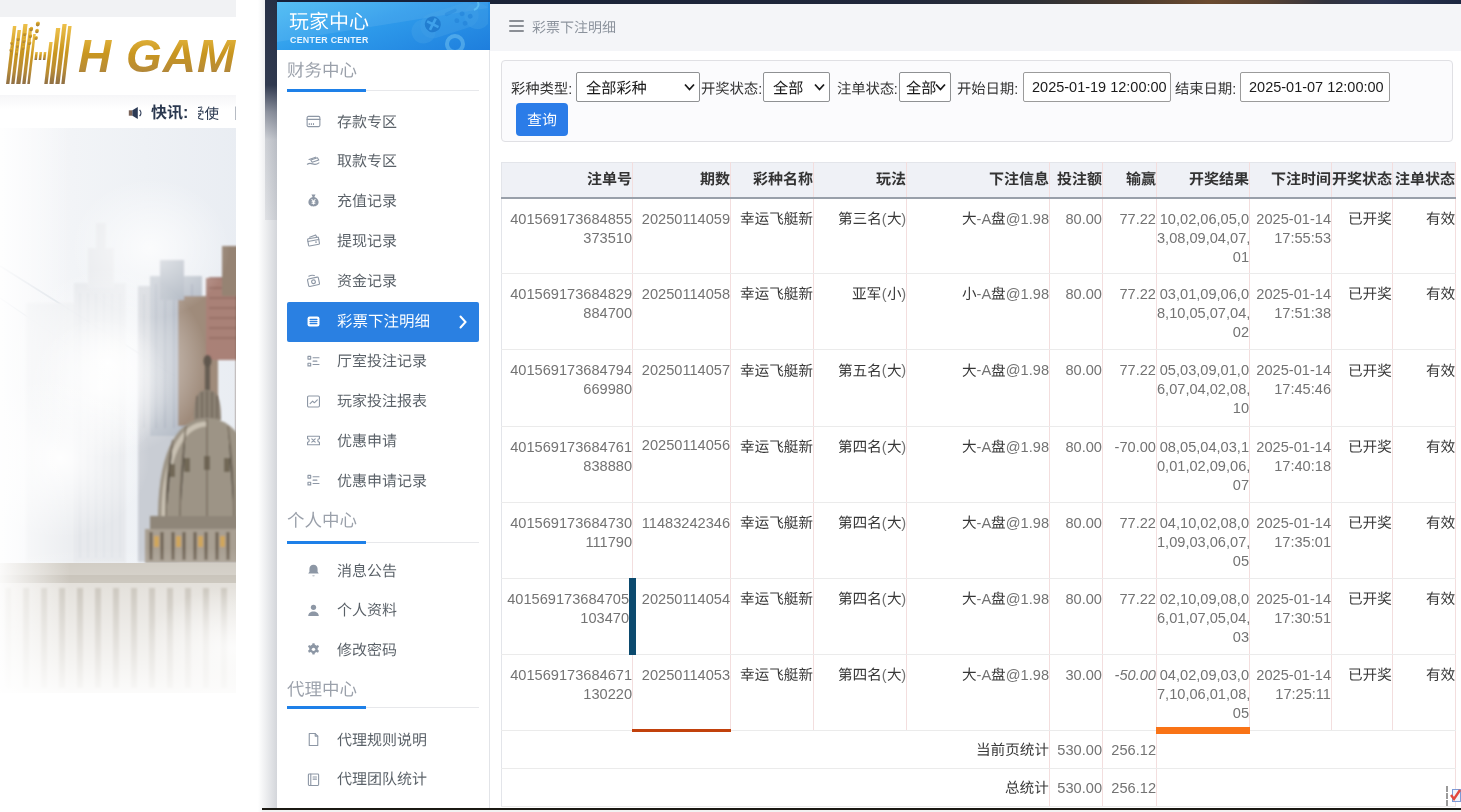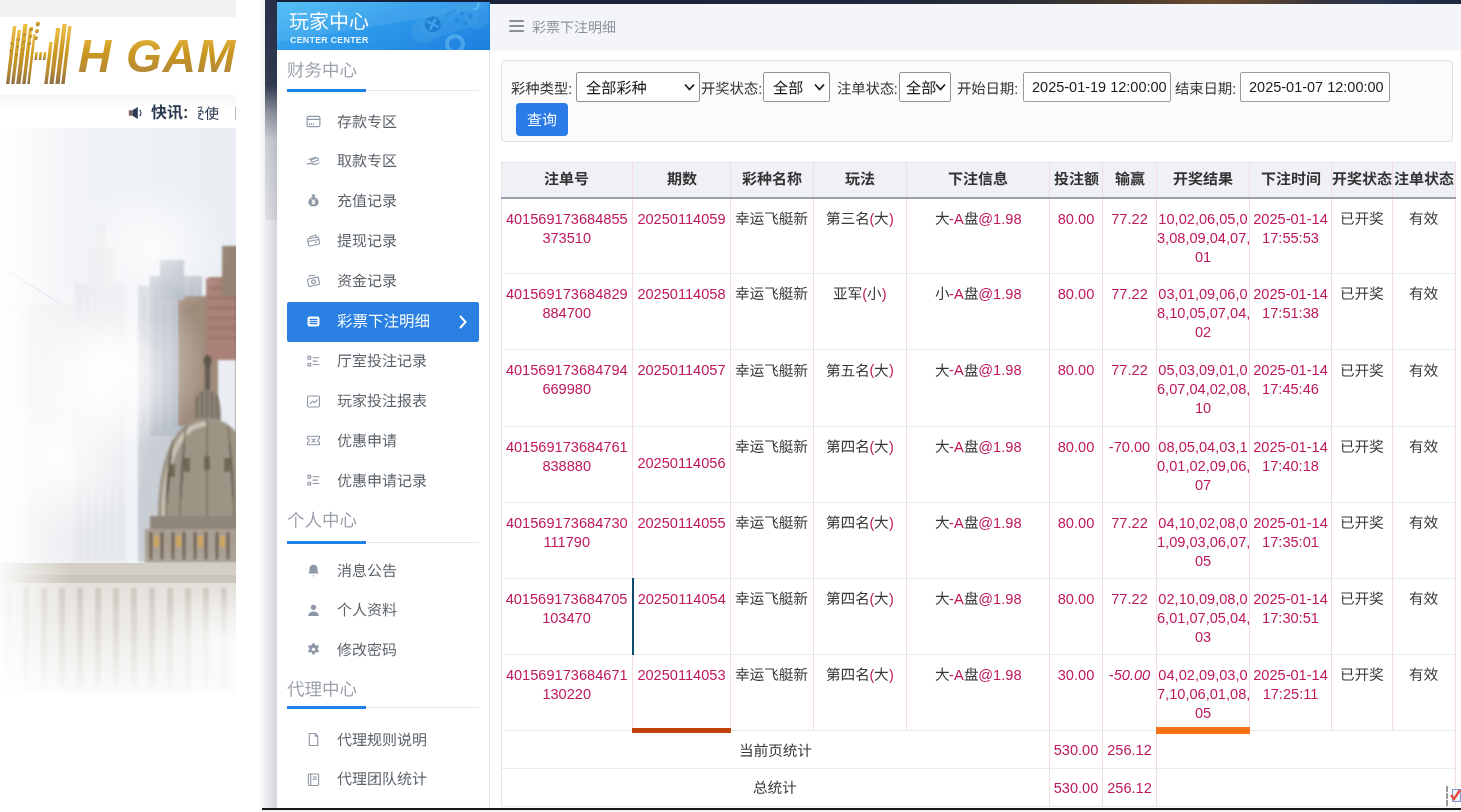--- a/index.html
+++ b/index.html
@@ -609,21 +609,21 @@
           <use href="#r671f" x="3000"></use>
         </svg><span style="font-size:14.3px;color:#333333">:</span></div>
       <div class="abs" style="left:738.5px;top:11.5px;width:150px;height:29.5px;background:#fff;border:1px solid #9b9b9b;border-radius:2px">
         <span style="position:absolute;left:8px;top:6px;font-size:14.5px;color:#1a1a1a;white-space:nowrap">2025-01-07 12:00:00</span>
       </div>
       <div class="abs" style="left:14.5px;top:42.5px;width:51.5px;height:33px;background:#2b7ce8;border-radius:4px;text-align:center;line-height:33px"><svg style="width:30.0px;height:15px;vertical-align:-1.80px" viewBox="0 -880 2000 1000" fill="#ffffff">
           <use href="#r67e5" x="0"></use>
           <use href="#r8be2" x="1000"></use>
         </svg></div>
     </div>
-    <table style="position:absolute;left:10.5px;top:157.5px;width:955px;table-layout:fixed;border-collapse:collapse;font-size:14.6px;color:#be185d;text-align:center">
+    <table style="position:absolute;left:10.5px;top:157.5px;width:955px;table-layout:fixed;border-collapse:collapse;font-size:14.6px;color:#737373;text-align:right">
       <colgroup>
         <col style="width:131.5px">
         <col style="width:98px">
         <col style="width:82.5px">
         <col style="width:93.5px">
         <col style="width:143px">
         <col style="width:53px">
         <col style="width:54px">
         <col style="width:93px">
         <col style="width:82px">
@@ -793,21 +793,21 @@
               <use href="#r5f00" x="1000"></use>
               <use href="#r5956" x="2000"></use>
             </svg></td>
           <td style="border-left:1px solid #f3dede;border-right:1px solid #f3dede;border-bottom:1px solid #ebebeb;vertical-align:top;padding-top:11px;line-height:19px;"><svg style="width:29.2px;height:14.6px;vertical-align:-1.75px" viewBox="0 -880 2000 1000" fill="#383838">
               <use href="#r6709" x="0"></use>
               <use href="#r6548" x="1000"></use>
             </svg></td>
         </tr>
         <tr style="height:76.2px">
           <td style="border-left:1px solid #f3dede;border-right:1px solid #f3dede;border-bottom:1px solid #ebebeb;vertical-align:top;padding-top:11px;line-height:19px;border-left-color:#e3e5ea">401569173684761<br>838880</td>
-          <td style="border-left:1px solid #f3dede;border-right:1px solid #f3dede;border-bottom:1px solid #ebebeb;vertical-align:top;padding-top:27px;line-height:19px;">20250114056</td>
+          <td style="border-left:1px solid #f3dede;border-right:1px solid #f3dede;border-bottom:1px solid #ebebeb;vertical-align:top;padding-top:9px;line-height:19px;">20250114056</td>
           <td style="border-left:1px solid #f3dede;border-right:1px solid #f3dede;border-bottom:1px solid #ebebeb;vertical-align:top;padding-top:11px;line-height:19px;"><svg style="width:73.0px;height:14.6px;vertical-align:-1.75px" viewBox="0 -880 5000 1000" fill="#383838">
               <use href="#r5e78" x="0"></use>
               <use href="#r8fd0" x="1000"></use>
               <use href="#r98de" x="2000"></use>
               <use href="#r8247" x="3000"></use>
               <use href="#r65b0" x="4000"></use>
             </svg></td>
           <td style="border-left:1px solid #f3dede;border-right:1px solid #f3dede;border-bottom:1px solid #ebebeb;vertical-align:top;padding-top:11px;line-height:19px;"><svg style="width:43.8px;height:14.6px;vertical-align:-1.75px" viewBox="0 -880 3000 1000" fill="#383838">
               <use href="#r7b2c" x="0"></use>
               <use href="#r56db" x="1000"></use>
@@ -829,21 +829,21 @@
               <use href="#r5f00" x="1000"></use>
               <use href="#r5956" x="2000"></use>
             </svg></td>
           <td style="border-left:1px solid #f3dede;border-right:1px solid #f3dede;border-bottom:1px solid #ebebeb;vertical-align:top;padding-top:11px;line-height:19px;"><svg style="width:29.2px;height:14.6px;vertical-align:-1.75px" viewBox="0 -880 2000 1000" fill="#383838">
               <use href="#r6709" x="0"></use>
               <use href="#r6548" x="1000"></use>
             </svg></td>
         </tr>
         <tr style="height:76.2px">
           <td style="border-left:1px solid #f3dede;border-right:1px solid #f3dede;border-bottom:1px solid #ebebeb;vertical-align:top;padding-top:11px;line-height:19px;border-left-color:#e3e5ea">401569173684730<br>111790</td>
-          <td style="border-left:1px solid #f3dede;border-right:1px solid #f3dede;border-bottom:1px solid #ebebeb;vertical-align:top;padding-top:11px;line-height:19px;">20250114055</td>
+          <td style="border-left:1px solid #f3dede;border-right:1px solid #f3dede;border-bottom:1px solid #ebebeb;vertical-align:top;padding-top:11px;line-height:19px;">11483242346</td>
           <td style="border-left:1px solid #f3dede;border-right:1px solid #f3dede;border-bottom:1px solid #ebebeb;vertical-align:top;padding-top:11px;line-height:19px;"><svg style="width:73.0px;height:14.6px;vertical-align:-1.75px" viewBox="0 -880 5000 1000" fill="#383838">
               <use href="#r5e78" x="0"></use>
               <use href="#r8fd0" x="1000"></use>
               <use href="#r98de" x="2000"></use>
               <use href="#r8247" x="3000"></use>
               <use href="#r65b0" x="4000"></use>
             </svg></td>
           <td style="border-left:1px solid #f3dede;border-right:1px solid #f3dede;border-bottom:1px solid #ebebeb;vertical-align:top;padding-top:11px;line-height:19px;"><svg style="width:43.8px;height:14.6px;vertical-align:-1.75px" viewBox="0 -880 3000 1000" fill="#383838">
               <use href="#r7b2c" x="0"></use>
               <use href="#r56db" x="1000"></use>
@@ -865,21 +865,21 @@
               <use href="#r5f00" x="1000"></use>
               <use href="#r5956" x="2000"></use>
             </svg></td>
           <td style="border-left:1px solid #f3dede;border-right:1px solid #f3dede;border-bottom:1px solid #ebebeb;vertical-align:top;padding-top:11px;line-height:19px;"><svg style="width:29.2px;height:14.6px;vertical-align:-1.75px" viewBox="0 -880 2000 1000" fill="#383838">
               <use href="#r6709" x="0"></use>
               <use href="#r6548" x="1000"></use>
             </svg></td>
         </tr>
         <tr style="height:76.2px">
           <td style="border-left:1px solid #f3dede;border-right:1px solid #f3dede;border-bottom:1px solid #ebebeb;vertical-align:top;padding-top:11px;line-height:19px;border-left-color:#e3e5ea">401569173684705<br>103470</td>
-          <td style="border-left:2px solid #0c4a6e;border-right:1px solid #f3dede;border-bottom:1px solid #ebebeb;vertical-align:top;padding-top:11px;line-height:19px;">20250114054</td>
+          <td style="border-left:7px solid #0c4a6e;border-right:1px solid #f3dede;border-bottom:1px solid #ebebeb;vertical-align:top;padding-top:11px;line-height:19px;">20250114054</td>
           <td style="border-left:1px solid #f3dede;border-right:1px solid #f3dede;border-bottom:1px solid #ebebeb;vertical-align:top;padding-top:11px;line-height:19px;"><svg style="width:73.0px;height:14.6px;vertical-align:-1.75px" viewBox="0 -880 5000 1000" fill="#383838">
               <use href="#r5e78" x="0"></use>
               <use href="#r8fd0" x="1000"></use>
               <use href="#r98de" x="2000"></use>
               <use href="#r8247" x="3000"></use>
               <use href="#r65b0" x="4000"></use>
             </svg></td>
           <td style="border-left:1px solid #f3dede;border-right:1px solid #f3dede;border-bottom:1px solid #ebebeb;vertical-align:top;padding-top:11px;line-height:19px;"><svg style="width:43.8px;height:14.6px;vertical-align:-1.75px" viewBox="0 -880 3000 1000" fill="#383838">
               <use href="#r7b2c" x="0"></use>
               <use href="#r56db" x="1000"></use>
@@ -901,21 +901,21 @@
               <use href="#r5f00" x="1000"></use>
               <use href="#r5956" x="2000"></use>
             </svg></td>
           <td style="border-left:1px solid #f3dede;border-right:1px solid #f3dede;border-bottom:1px solid #ebebeb;vertical-align:top;padding-top:11px;line-height:19px;"><svg style="width:29.2px;height:14.6px;vertical-align:-1.75px" viewBox="0 -880 2000 1000" fill="#383838">
               <use href="#r6709" x="0"></use>
               <use href="#r6548" x="1000"></use>
             </svg></td>
         </tr>
         <tr style="height:76.2px">
           <td style="border-left:1px solid #f3dede;border-right:1px solid #f3dede;border-bottom:1px solid #ebebeb;vertical-align:top;padding-top:11px;line-height:19px;border-left-color:#e3e5ea">401569173684671<br>130220</td>
-          <td style="border-left:1px solid #f3dede;border-right:1px solid #f3dede;border-bottom:5px solid #c2410c;vertical-align:top;padding-top:11px;line-height:19px;">20250114053</td>
+          <td style="border-left:1px solid #f3dede;border-right:1px solid #f3dede;border-bottom:3px solid #c2410c;vertical-align:top;padding-top:11px;line-height:19px;">20250114053</td>
           <td style="border-left:1px solid #f3dede;border-right:1px solid #f3dede;border-bottom:1px solid #ebebeb;vertical-align:top;padding-top:11px;line-height:19px;"><svg style="width:73.0px;height:14.6px;vertical-align:-1.75px" viewBox="0 -880 5000 1000" fill="#383838">
               <use href="#r5e78" x="0"></use>
               <use href="#r8fd0" x="1000"></use>
               <use href="#r98de" x="2000"></use>
               <use href="#r8247" x="3000"></use>
               <use href="#r65b0" x="4000"></use>
             </svg></td>
           <td style="border-left:1px solid #f3dede;border-right:1px solid #f3dede;border-bottom:1px solid #ebebeb;vertical-align:top;padding-top:11px;line-height:19px;"><svg style="width:43.8px;height:14.6px;vertical-align:-1.75px" viewBox="0 -880 3000 1000" fill="#383838">
               <use href="#r7b2c" x="0"></use>
               <use href="#r56db" x="1000"></use>

